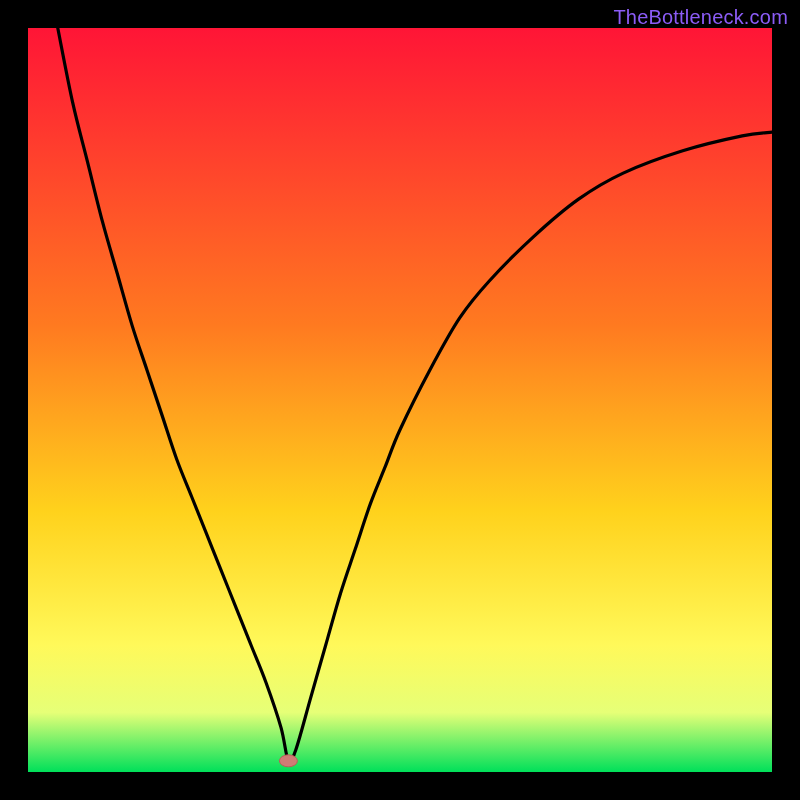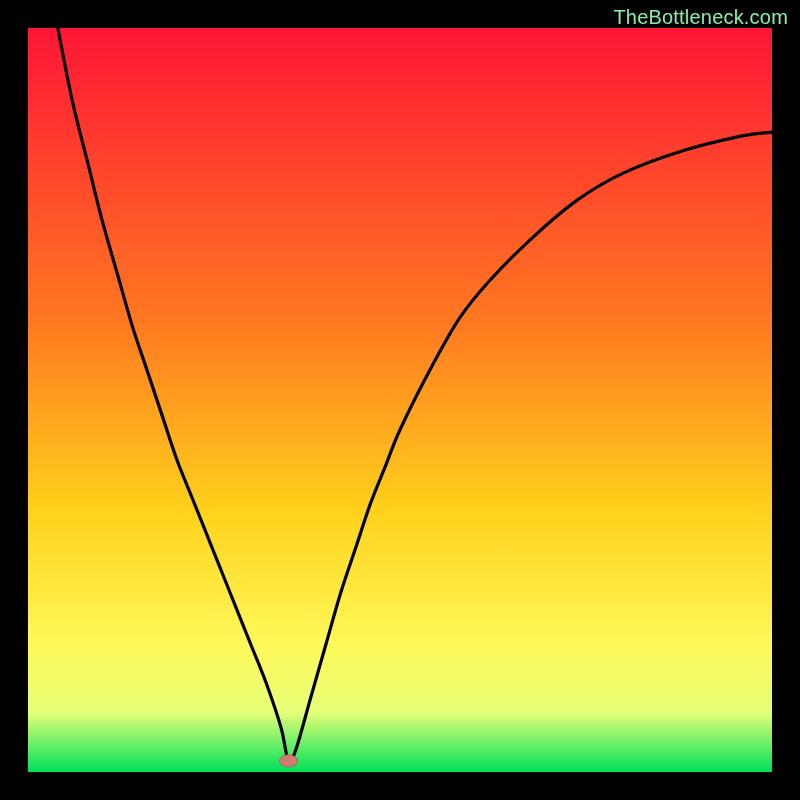--- a/index.html
+++ b/index.html
@@ -14,21 +14,21 @@
   .frame {
     position: relative;
     width: 800px;
     height: 800px;
     background: #000;
   }
   .watermark {
     position: absolute;
     top: 6px;
     right: 12px;
-    color: #86efac;
+    color: #8b5cf6;
     font-size: 20px;
     font-weight: 500;
     z-index: 10;
     letter-spacing: 0.2px;
   }
   svg.plot {
     position: absolute;
     left: 28px;
     top: 28px;
     width: 744px;

